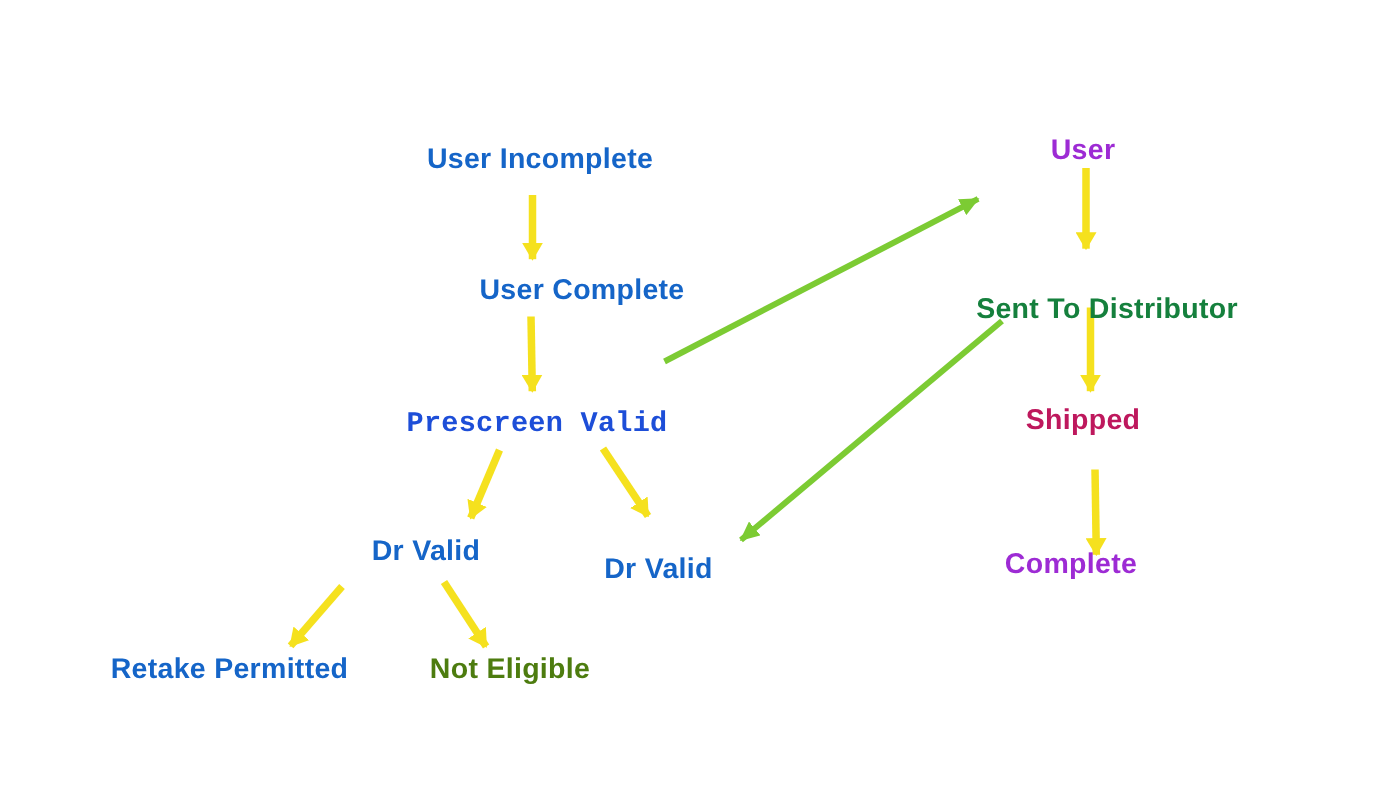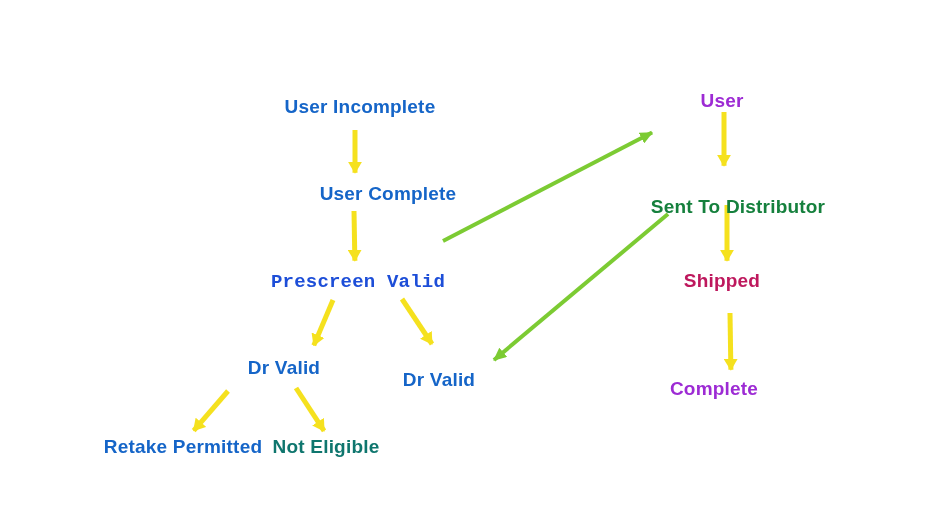--- a/index.html
+++ b/index.html
@@ -54,19 +54,19 @@
       <line x1="730" y1="313" x2="730.8875137303961" y2="369.8008787453502" stroke="#f5e11e" stroke-width="5" marker-end="url(#head-yellow)"></line>
       <line x1="443" y1="241" x2="652.0755146546983" y2="132.590473882749" stroke="#7ccb33" stroke-width="4" marker-end="url(#head-green)"></line>
       <line x1="668" y1="214" x2="493.97576671784987" y2="359.98699569780376" stroke="#7ccb33" stroke-width="4" marker-end="url(#head-green)"></line>
     </svg>
 
   <div class="node" style="left: 360px; top: 107px; color: rgb(21, 101, 200);">User Incomplete</div>
   <div class="node" style="left: 356px; top: 194px; color: rgb(21, 101, 200); margin-left: 32px;">User Complete</div>
   <div class="node" style="left: 358px; top: 282px; color: #1d4ed8; font-family: Liberation Mono, monospace;">Prescreen Valid</div>
   <div class="node" style="left: 284px; top: 368px; color: rgb(21, 101, 200);">Dr Valid</div>
   <div class="node" style="left: 439px; top: 380px; color: rgb(21, 101, 200);">Dr Valid</div>
-  <div class="node" style="left: 153px; top: 447px; color: rgb(21, 101, 200); margin-left: 30px;">Retake Permitted</div>
-  <div class="node" style="left: 326px; top: 447px; color: #0f766e;">Not Eligible</div>
+  <div class="node" style="left: 153px; top: 447px; color: rgb(21, 101, 200);">Retake Permitted</div>
+  <div class="node" style="left: 340px; top: 447px; color: #4d7c0f;">Not Eligible</div>
   <div class="node" style="left: 722px; top: 101px; color: rgb(157, 43, 212);">User</div>
   <div class="node" style="left: 738px; top: 193px; color: #15803d; margin-top: 14px;">Sent To Distributor</div>
   <div class="node" style="left: 722px; top: 281px; color: #be185d;">Shipped</div>
-  <div class="node" style="left: 714px; top: 389px; color: rgb(157, 43, 212);">Complete</div>
+  <div class="node" style="left: 714px; top: 377px; color: rgb(157, 43, 212);">Complete</div>
 </div>
 
 </body></html>

